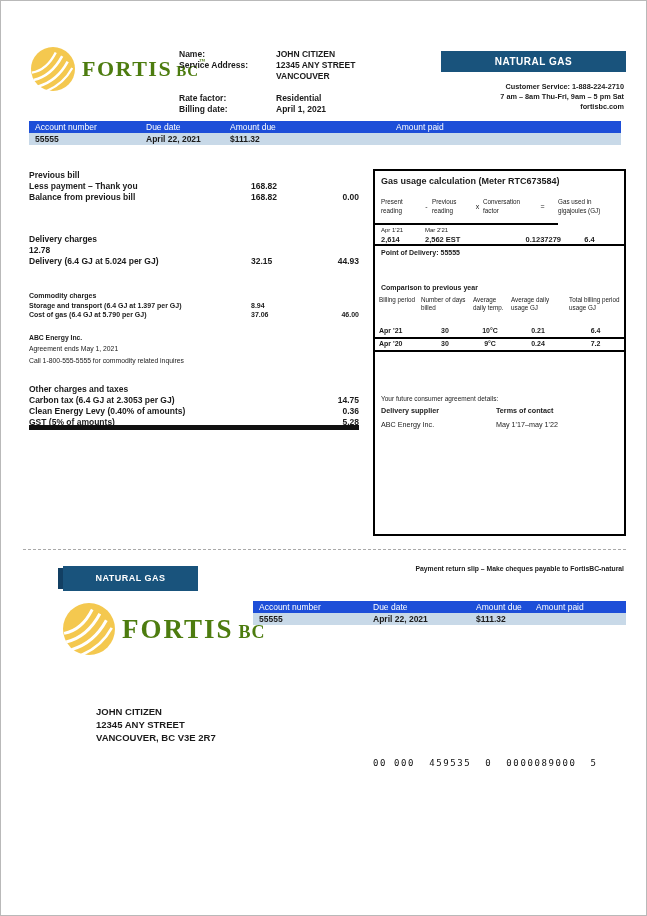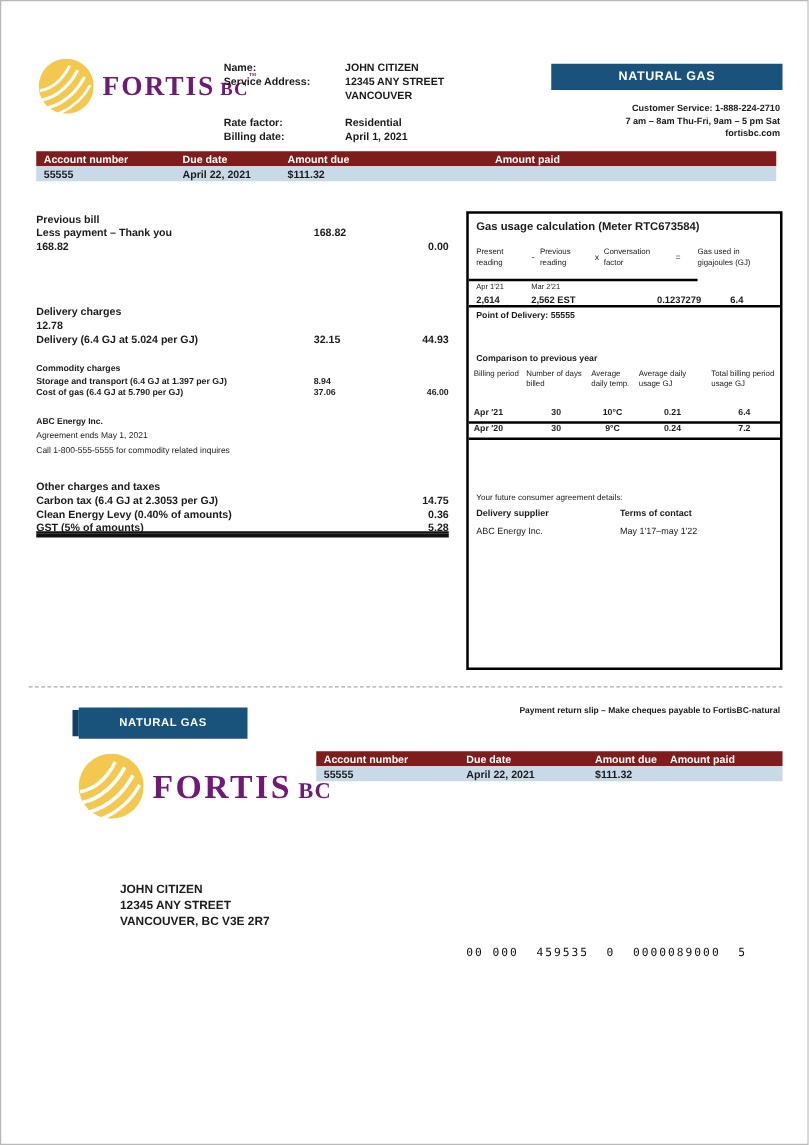--- a/index.html
+++ b/index.html
@@ -2,41 +2,41 @@
 <html><head>
 <meta charset="utf-8">
 <style>
   html,body{margin:0;padding:0;background:#fff;}
   .page{position:relative;width:647px;height:916px;box-sizing:border-box;background:#fff;
         border:1px solid #b9b9b9;font-family:"Liberation Sans",sans-serif;color:#1b1b1b;overflow:hidden;}
 
   
   .logo{position:absolute;display:flex;align-items:center;}
   .logo-mark{display:block;}
-  .logo-text{display:flex;align-items:baseline;margin-left:7px;color:#701a75;font-family:"Liberation Serif",serif;font-weight:700;}
+  .logo-text{display:flex;align-items:baseline;margin-left:7px;color:#4d7c0f;font-family:"Liberation Serif",serif;font-weight:700;}
   .logo-top .lg-fortis{font-size:22px;letter-spacing:1.5px;}
   .logo-top .lg-bc{font-size:15px;margin-left:4px;letter-spacing:1px;}
   .logo-top .lg-tm{font-size:6px;align-self:flex-start;margin-top:2px;}
   .logo-slip .lg-fortis{font-size:27px;letter-spacing:2px;}
   .logo-slip .lg-bc{font-size:18px;margin-left:5px;letter-spacing:1px;}
   .logo-slip .lg-tm{font-size:7px;align-self:flex-start;margin-top:3px;}
 
   
   .hfields{position:absolute;left:178px;font-size:8.5px;font-weight:700;line-height:11px;}
   .frow{display:flex;}
   .flabel{width:97px;}
   .banner{position:absolute;background:#19537c;color:#fff;font-weight:700;text-align:center;letter-spacing:.5px;}
   .banner-top{left:440px;top:50px;width:185px;height:21px;line-height:21px;font-size:10px;}
   .banner-slip{left:62px;top:565px;width:135px;height:25px;line-height:25px;font-size:9px;}
   .slip-tab{position:absolute;left:57px;top:567px;width:5px;height:21px;background:#123f63;}
   .custsvc{position:absolute;right:22px;top:81px;text-align:right;font-size:7.3px;font-weight:700;line-height:10px;}
 
   
   .btable{position:absolute;font-size:8.5px;}
-  .btable .thead{display:flex;background:#7f1d1d;color:#fff;font-weight:700;height:12px;align-items:center;}
+  .btable .thead{display:flex;background:#1d4ed8;color:#fff;font-weight:400;height:12px;align-items:center;}
   .btable .trow{display:flex;background:#c8d9e8;height:12px;align-items:center;font-weight:700;}
   .btable span{display:block;box-sizing:border-box;}
   .main-table{left:28px;top:120px;width:592px;}
   .main-table .cA{width:117px;padding-left:6px;}
   .main-table .cB{width:84px;}
   .main-table .cC{width:166px;}
   .main-table .cD{flex:1;}
   .slip-table{left:252px;top:600px;width:373px;}
   .slip-table .cA{width:120px;padding-left:6px;}
   .slip-table .cB{width:103px;}
@@ -159,26 +159,27 @@
   </div>
 
   <div class="chg" style="top:169px;">
     <div class="ctitle">Previous bill</div>
     <div class="crow">
       <span class="clabel">Less payment – Thank you</span>
       <span class="camt">168.82</span>
       <span class="ctot"></span>
     </div>
     <div class="crow">
+      <span class="clabel">Balance from previous bill</span>
       <span class="camt">168.82</span>
       <span class="ctot">0.00</span>
     </div>
   </div>
 
-  <div class="chg" style="top:243px;">
+  <div class="chg" style="top:233px;">
     <div class="ctitle">Delivery charges</div>
     <div class="crow">
       <span class="camt">12.78</span>
       <span class="ctot"></span>
     </div>
     <div class="crow">
       <span class="clabel">Delivery (6.4 GJ at 5.024 per GJ)</span>
       <span class="camt">32.15</span>
       <span class="ctot">44.93</span>
     </div>

